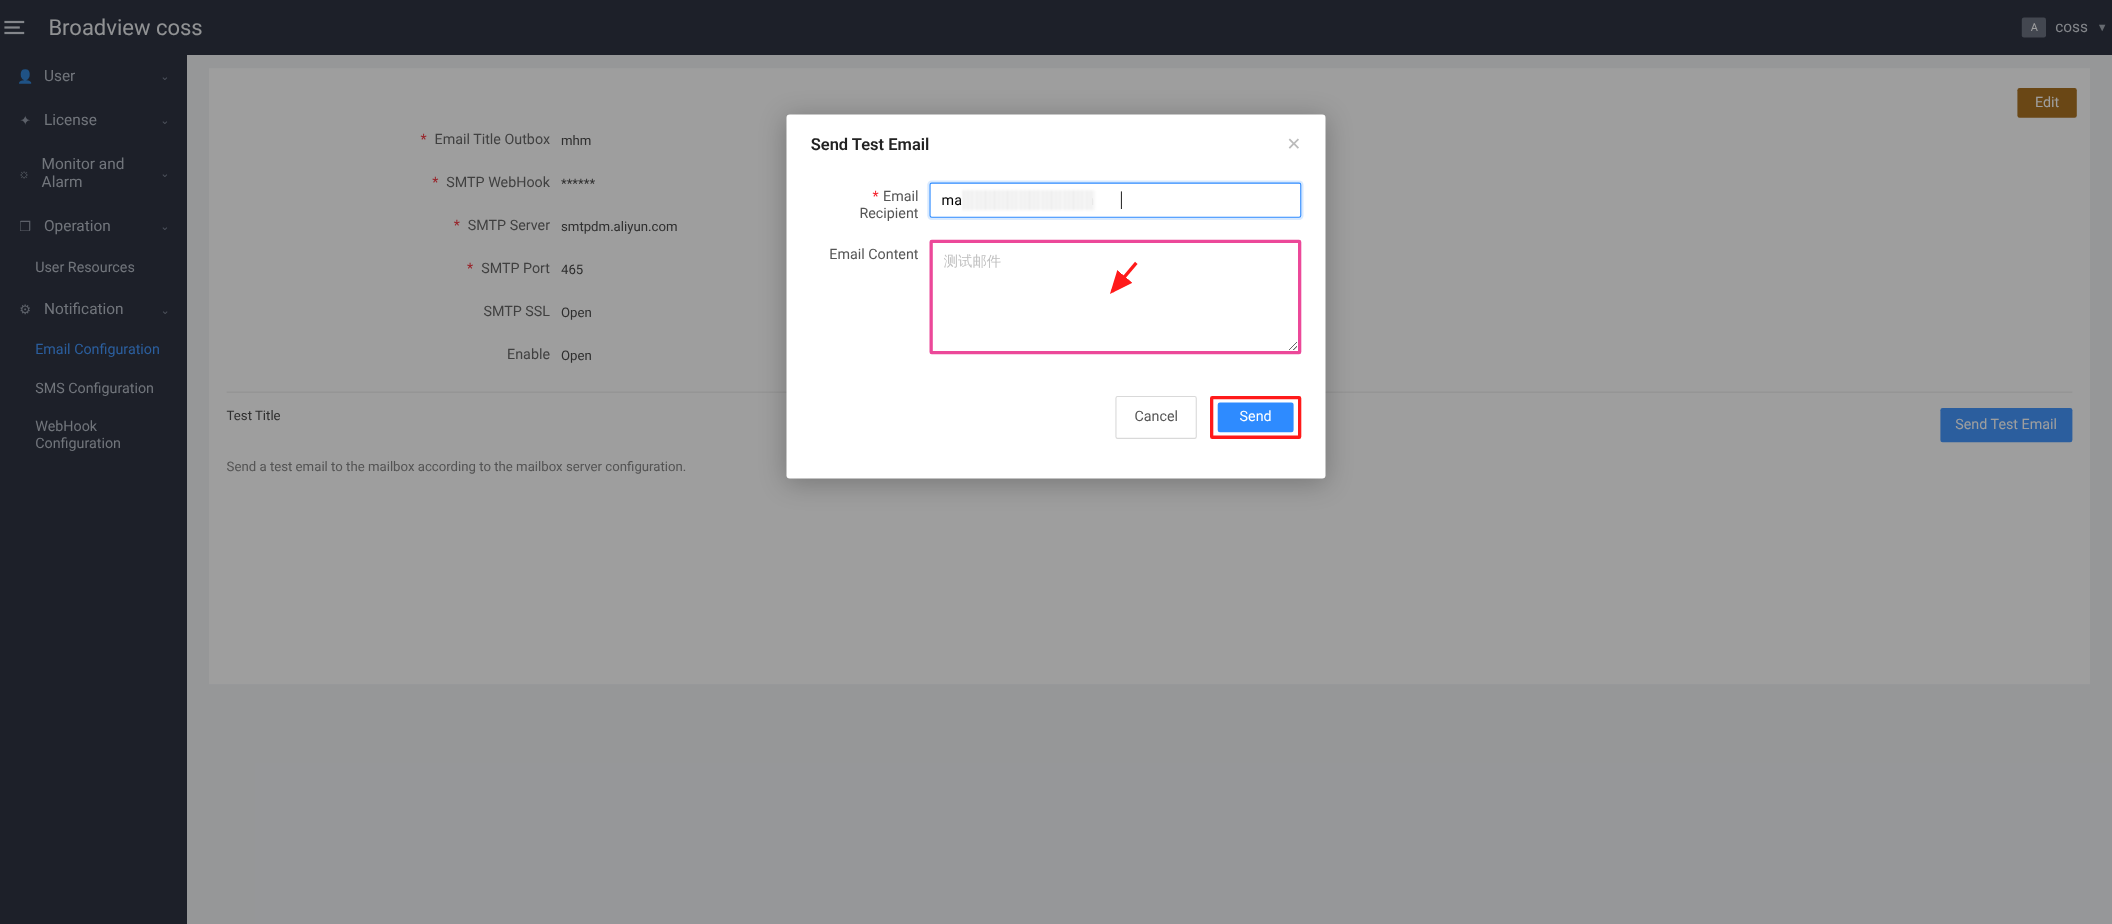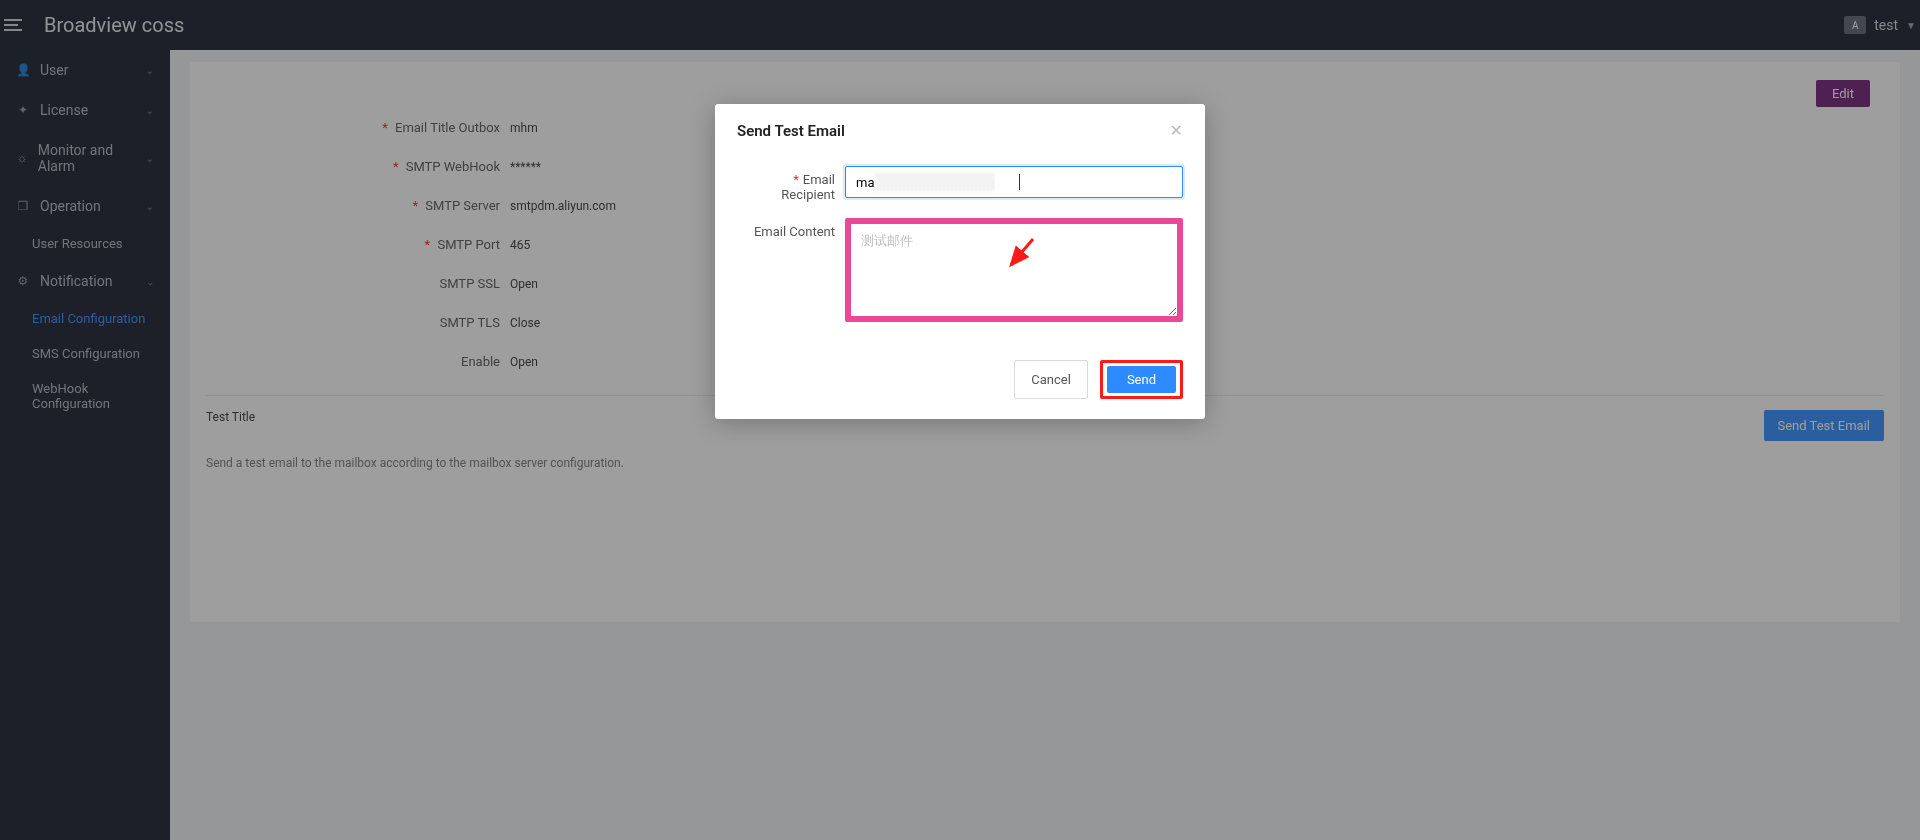--- a/index.html
+++ b/index.html
@@ -25,21 +25,21 @@
 .side-item { display:flex; align-items:center; padding:12px 16px; gap:10px; cursor:pointer; position:relative;}
 .side-item .chev { margin-left:auto; font-size:10px; color:#6c7385; }
 .side-icon { width:14px; text-align:center; font-size:12px; color:#888f9e;}
 .side-sub { padding:10px 16px 10px 32px; font-size:13px; color:#aeb4c0; cursor:pointer;}
 .side-sub.active { color:#2e8bff; }
 .side-item.expanded .chev{ transform:rotate(180deg);}
 
 
 .main { flex:1; background:#f0f2f5; padding:0; position:relative; }
 .card { background:#fff; margin:12px 20px 20px 20px; padding:26px 0 0 0; min-height:560px; position:relative;}
-.edit-btn { position:absolute; top:18px; right:30px; background:#701a75; color:#fff; border:none; padding:6px 16px; font-size:13px; border-radius:2px; cursor:pointer;}
+.edit-btn { position:absolute; top:18px; right:12px; background:#a16207; color:#fff; border:none; padding:6px 16px; font-size:13px; border-radius:2px; cursor:pointer;}
 
 .form-rows { padding:20px 0 14px 0; }
 .frow { display:flex; align-items:center; font-size:13px; color:#555; padding:12px 0; }
 .frow .lab { width:320px; text-align:right; padding-right:10px; color:#555;}
 .frow .req { color:#f5222d; margin-right:4px;}
 .frow .val { color:#333; font-size:12px;}
 .divider{ height:1px; background:#e8e8e8; margin:0 16px;}
 .test-block{ padding:14px 16px 24px 16px; display:flex; align-items:flex-start;}
 .test-txt{ font-size:13px; color:#555;}
 .test-txt .ttl{ font-size:12px; color:#333; margin-bottom:6px;}
@@ -51,28 +51,28 @@
 .modal { width:490px; background:#fff; border-radius:3px; box-shadow:0 4px 24px rgba(0,0,0,.25); }
 .modal-head { padding:18px 22px 10px 22px; display:flex; align-items:center;}
 .modal-title { font-size:15px; font-weight:600; color:#222; }
 .modal-close { margin-left:auto; color:#bbb; font-size:16px; cursor:pointer; line-height:1;}
 .modal-body { padding:16px 22px 4px 22px;}
 .m-row { display:flex; align-items:flex-start; margin-bottom:16px;}
 .m-lab { width:108px; text-align:right; font-size:13px; color:#555; padding-top:6px; padding-right:10px;}
 .m-lab .req{ color:#f5222d; margin-right:4px;}
 .m-input { flex:1; }
 .m-input input[type=text]{ width:100%; height:32px; border:1px solid #2e8bff; border-radius:2px; padding:0 10px; font-size:13px; outline:none; box-shadow:0 0 0 2px rgba(46,139,255,.18);}
-.m-input textarea{ width:100%; height:104px; border:6px solid #ec4899; border-radius:2px; padding:8px 10px; font-size:13px; color:#333; resize:both; outline:none; background:#fff;}
+.m-input textarea{ width:100%; height:104px; border:3px solid #ec4899; border-radius:2px; padding:8px 10px; font-size:13px; color:#333; resize:both; outline:none; background:#fff;}
 .m-input textarea::placeholder{ color:#bfbfbf;}
 .recipient-mask{ position:relative;}
 .recipient-mask .mask{ position:absolute; left:30px; top:7px; width:120px; height:18px; background:repeating-linear-gradient(90deg,#eee,#eee 2px,#f7f7f7 2px,#f7f7f7 4px); filter:blur(1px); pointer-events:none;}
 .caret-line{ position:absolute; left:174px; top:8px; width:1px; height:16px; background:#333; animation:blink 1s step-end infinite; pointer-events:none;}
 @keyframes blink{50%{opacity:0;}}
 
-.modal-foot{ padding:14px 22px 20px 22px; display:flex; justify-content:flex-end; gap:12px;}
+.modal-foot{ padding:14px 22px 36px 22px; display:flex; justify-content:flex-end; gap:12px;}
 .btn-cancel{ background:#fff; border:1px solid #d9d9d9; color:#555; padding:6px 16px; font-size:13px; border-radius:2px; cursor:pointer;}
 .btn-send{ background:#2e8bff; color:#fff; padding:6px 20px; font-size:13px; border:none; border-radius:2px; cursor:pointer;}
 .highlight-box{ border:3px solid #ff1a1a; padding:3px 4px; border-radius:2px; display:inline-block;}
 
 
 .arrow-annot{ position:absolute; pointer-events:none; z-index:200;}
 .arrow-annot svg{ overflow:visible;}
 
 </style>
 </head>
@@ -123,21 +123,21 @@
 
   <div class="topbar">
     <div class="menu-icon">
         <span></span>
         <span></span>
         <span></span>
       </div>
     <div class="brand">Broadview coss</div>
     <div class="top-right">
       <span class="lang-badge">A</span>
-      <span>test</span>
+      <span>coss</span>
       <span class="caret-down">▼</span>
     </div>
   </div>
 
   <div class="body">
     <div class="sidebar">
       <div class="side-item">
         <span class="side-icon">👤</span>
         <span>User</span>
         <span class="chev">⌄</span>
@@ -186,24 +186,20 @@
               <div class="lab"><span class="req">* </span><span>SMTP Server</span></div>
               <div class="val">smtpdm.aliyun.com</div>
             </div>
             <div class="frow">
               <div class="lab"><span class="req">* </span><span>SMTP Port</span></div>
               <div class="val">465</div>
             </div>
             <div class="frow">
               <div class="lab"><span>SMTP SSL</span></div>
               <div class="val">Open</div>
-            </div>
-            <div class="frow">
-              <div class="lab"><span>SMTP TLS</span></div>
-              <div class="val">Close</div>
             </div>
             <div class="frow">
               <div class="lab"><span>Enable</span></div>
               <div class="val">Open</div>
             </div>
           </div>
         <div class="divider"></div>
         <div class="test-block">
           <div class="test-txt">
             <div class="ttl">Test Title</div>

